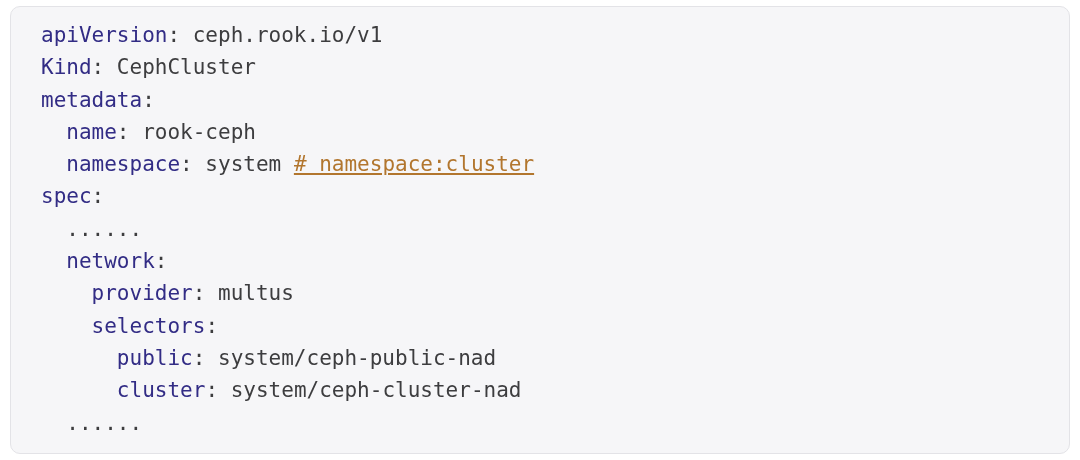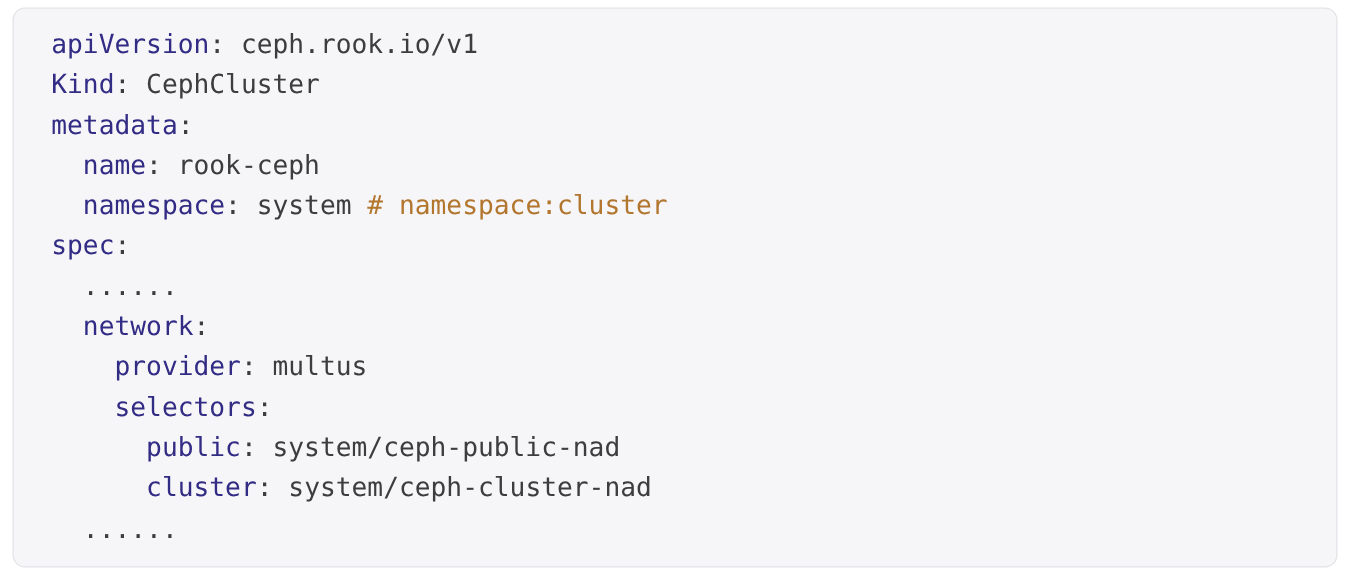--- a/index.html
+++ b/index.html
@@ -33,20 +33,20 @@
   .code {
     font-family: "DejaVu Sans Mono", "Liberation Mono", monospace;
     font-size: 21px;
     line-height: 32.3px;
     white-space: pre;
     color: var(--value);
   }
   .code-line { white-space: pre; }
   .tok-key     { color: var(--key); }
   .tok-value   { color: var(--value); }
-  .tok-comment { color: var(--comment); }
+  .tok-comment { color: var(--comment); text-decoration: underline; }
 </style>
 </head>
 <body>
 
 <div class="code-card">
   <div class="code"><div class="code-line"><span class="tok-key">apiVersion</span><span class="tok-value">: ceph.rook.io/v1</span></div><div class="code-line"><span class="tok-key">Kind</span><span class="tok-value">: CephCluster</span></div><div class="code-line"><span class="tok-key">metadata</span><span class="tok-value">:</span></div><div class="code-line"><span class="tok-key">  name</span><span class="tok-value">: rook-ceph</span></div><div class="code-line"><span class="tok-key">  namespace</span><span class="tok-value">: system </span><span class="tok-comment"># namespace:cluster</span></div><div class="code-line"><span class="tok-key">spec</span><span class="tok-value">:</span></div><div class="code-line"><span class="tok-value">  ......</span></div><div class="code-line"><span class="tok-key">  network</span><span class="tok-value">:</span></div><div class="code-line"><span class="tok-key">    provider</span><span class="tok-value">: multus</span></div><div class="code-line"><span class="tok-key">    selectors</span><span class="tok-value">:</span></div><div class="code-line"><span class="tok-key">      public</span><span class="tok-value">: system/ceph-public-nad</span></div><div class="code-line"><span class="tok-key">      cluster</span><span class="tok-value">: system/ceph-cluster-nad</span></div><div class="code-line"><span class="tok-value">  ......</span></div></div>
 </div>
 
 </body></html>

